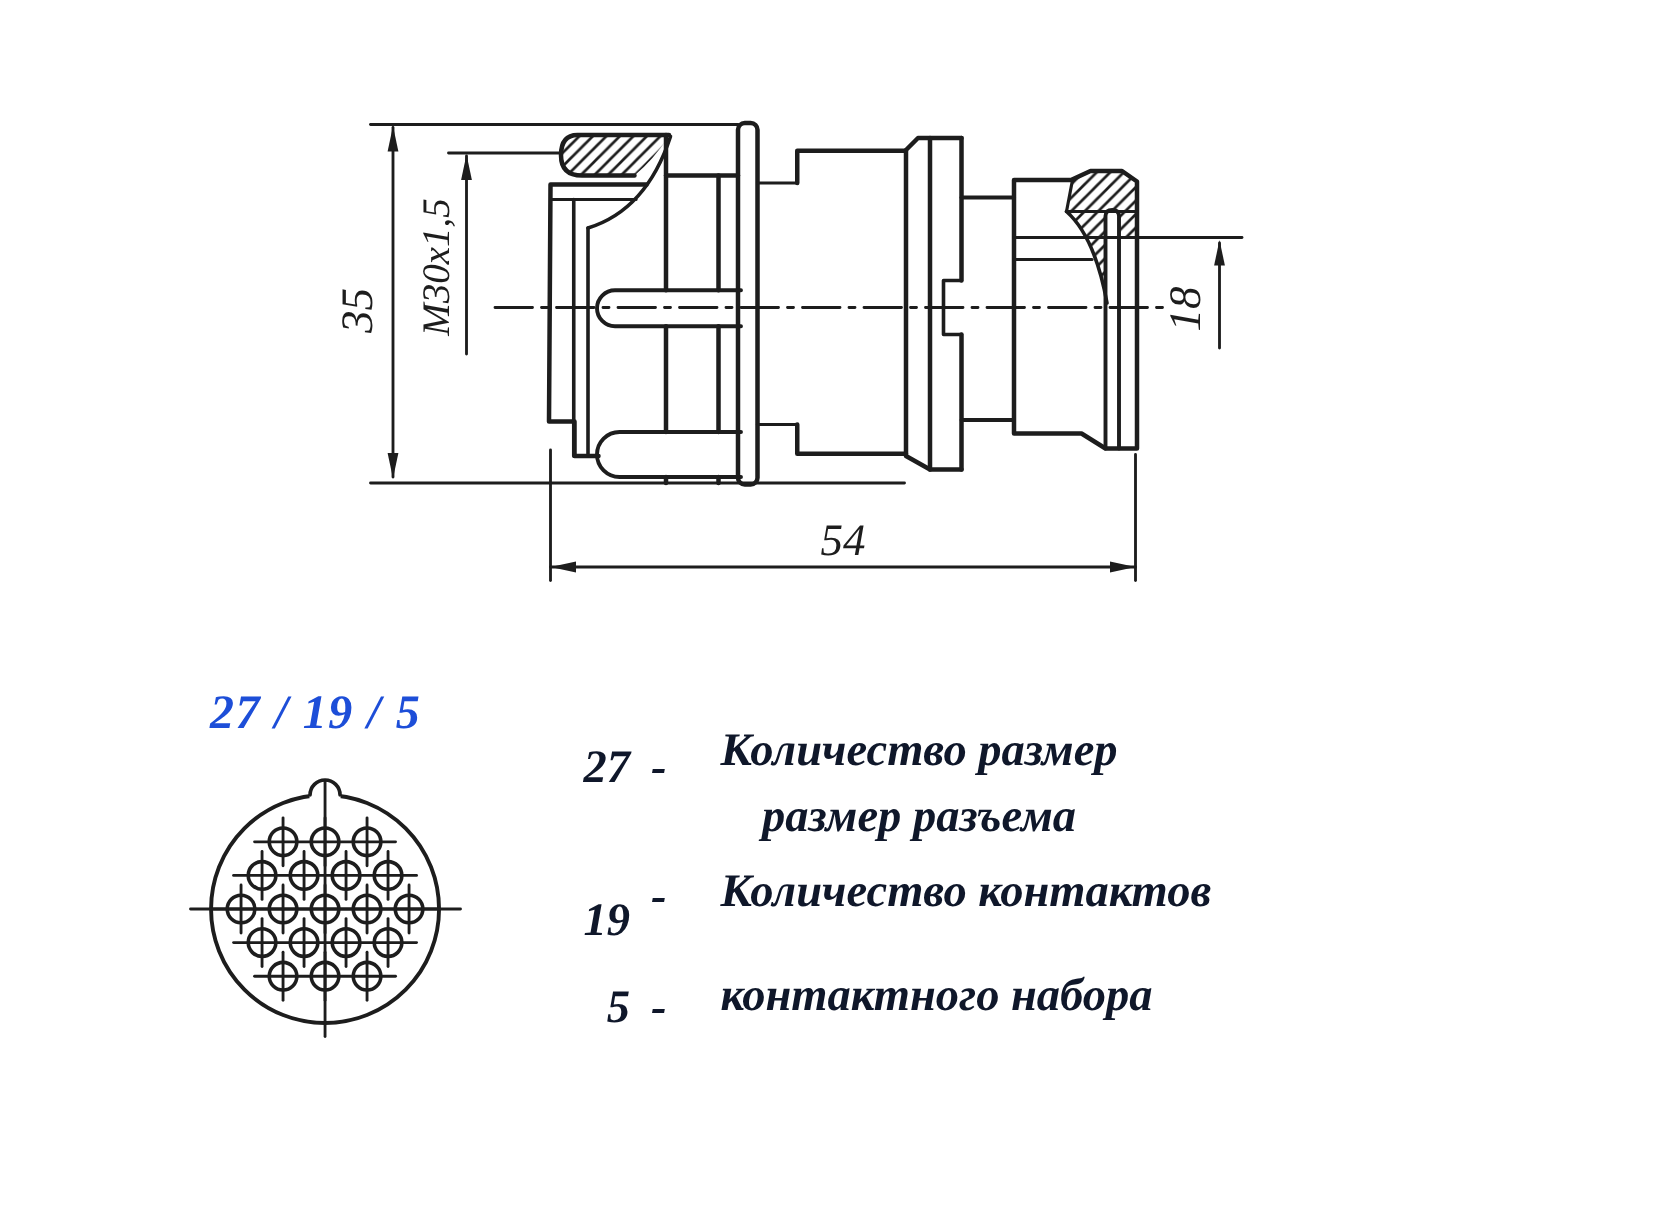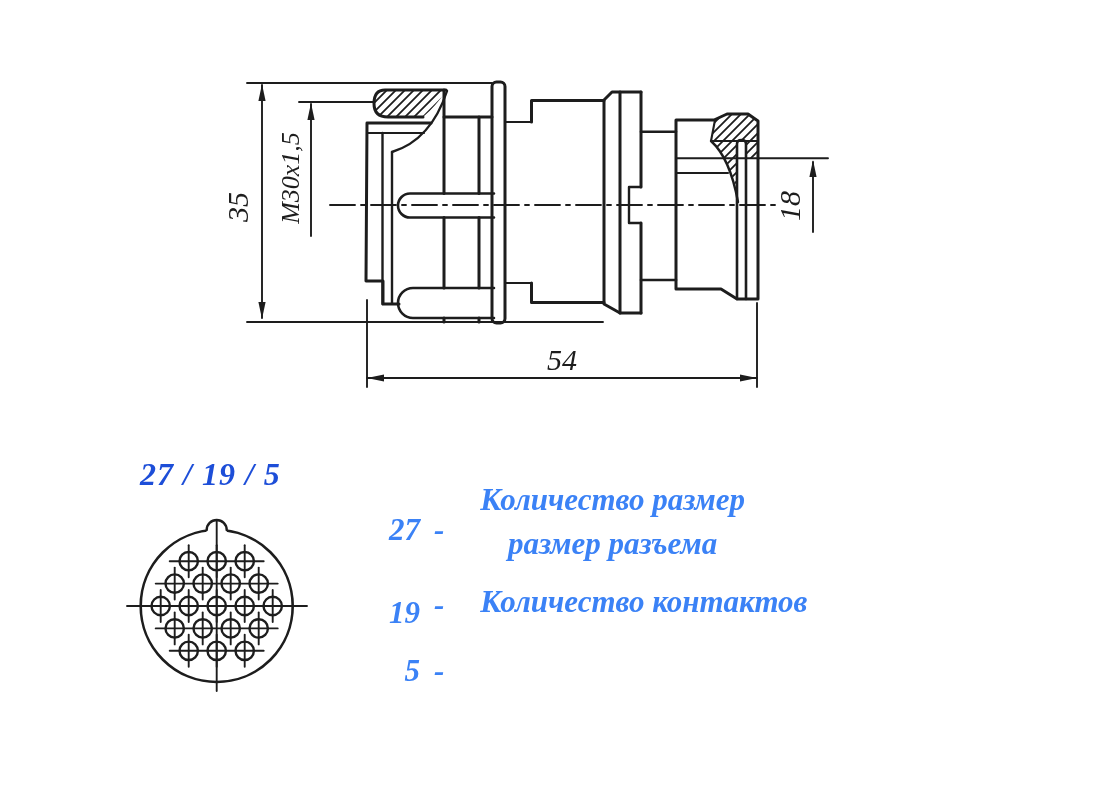--- a/index.html
+++ b/index.html
@@ -28,22 +28,21 @@
   }
   svg text.dim.small{font-size:26px;}
   .heading{
     position:absolute; left:140px; top:444px;
     font:bold italic 32px "Liberation Serif", serif;
     color:#1d4ed8; letter-spacing:1px;margin-top:12px;
   }
   .legend-item{
     position:absolute; left:368px; display:flex;
     font:bold italic 31px "Liberation Serif", serif;
-    color:#3b82f6;
-    align-items:center;
+    color:#0f172a;
   }
   .legend-item .num{width:52px;text-align:right;}
   .legend-item .dash{margin-left:14px;}
   .legend-item .txt{margin-left:36px;text-align:center;line-height:44px;}
 </style>
 </head>
 <body>
 
 <div id="stage">
 
@@ -213,17 +212,18 @@
     <div class="dash" style="margin-top:7px">-</div>
     <div class="txt">
       <div>Количество контактов</div>
     </div>
   </div>
 
   <div class="legend-item" style="top:641px">
     <div class="num" style="margin-top:12px">5</div>
     <div class="dash" style="margin-top:12px">-</div>
     <div class="txt">
+      <div>контактного набора</div>
     </div>
   </div>
 
 </div>
 </div>
 
 </body></html>

